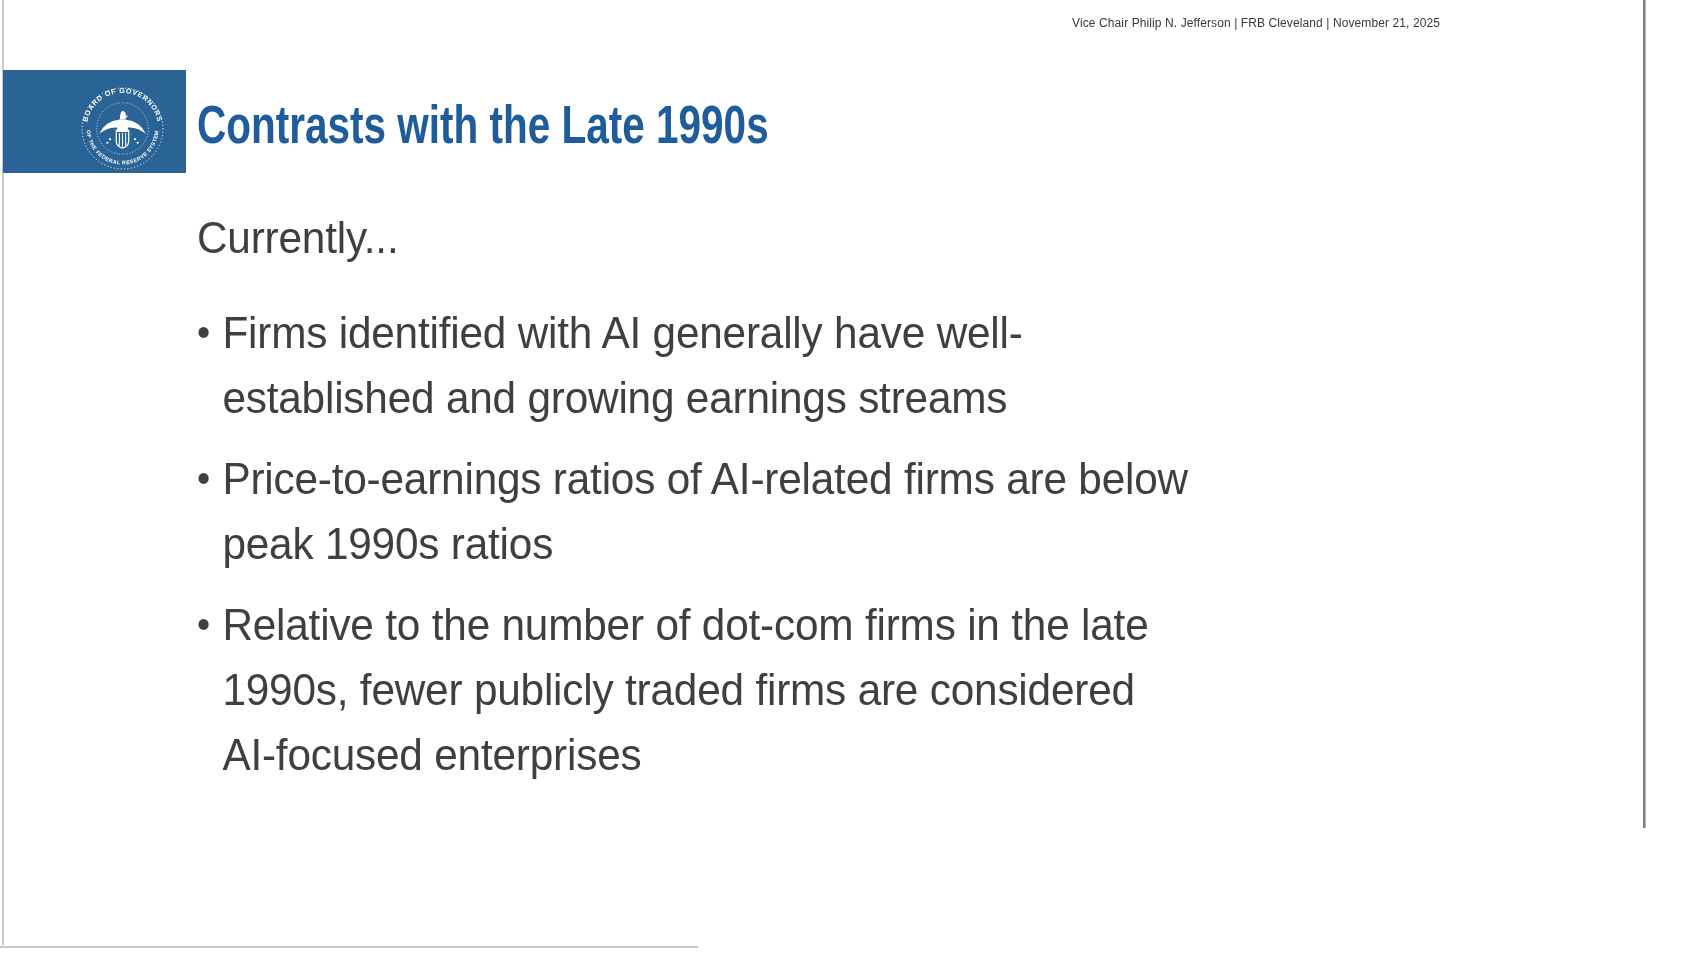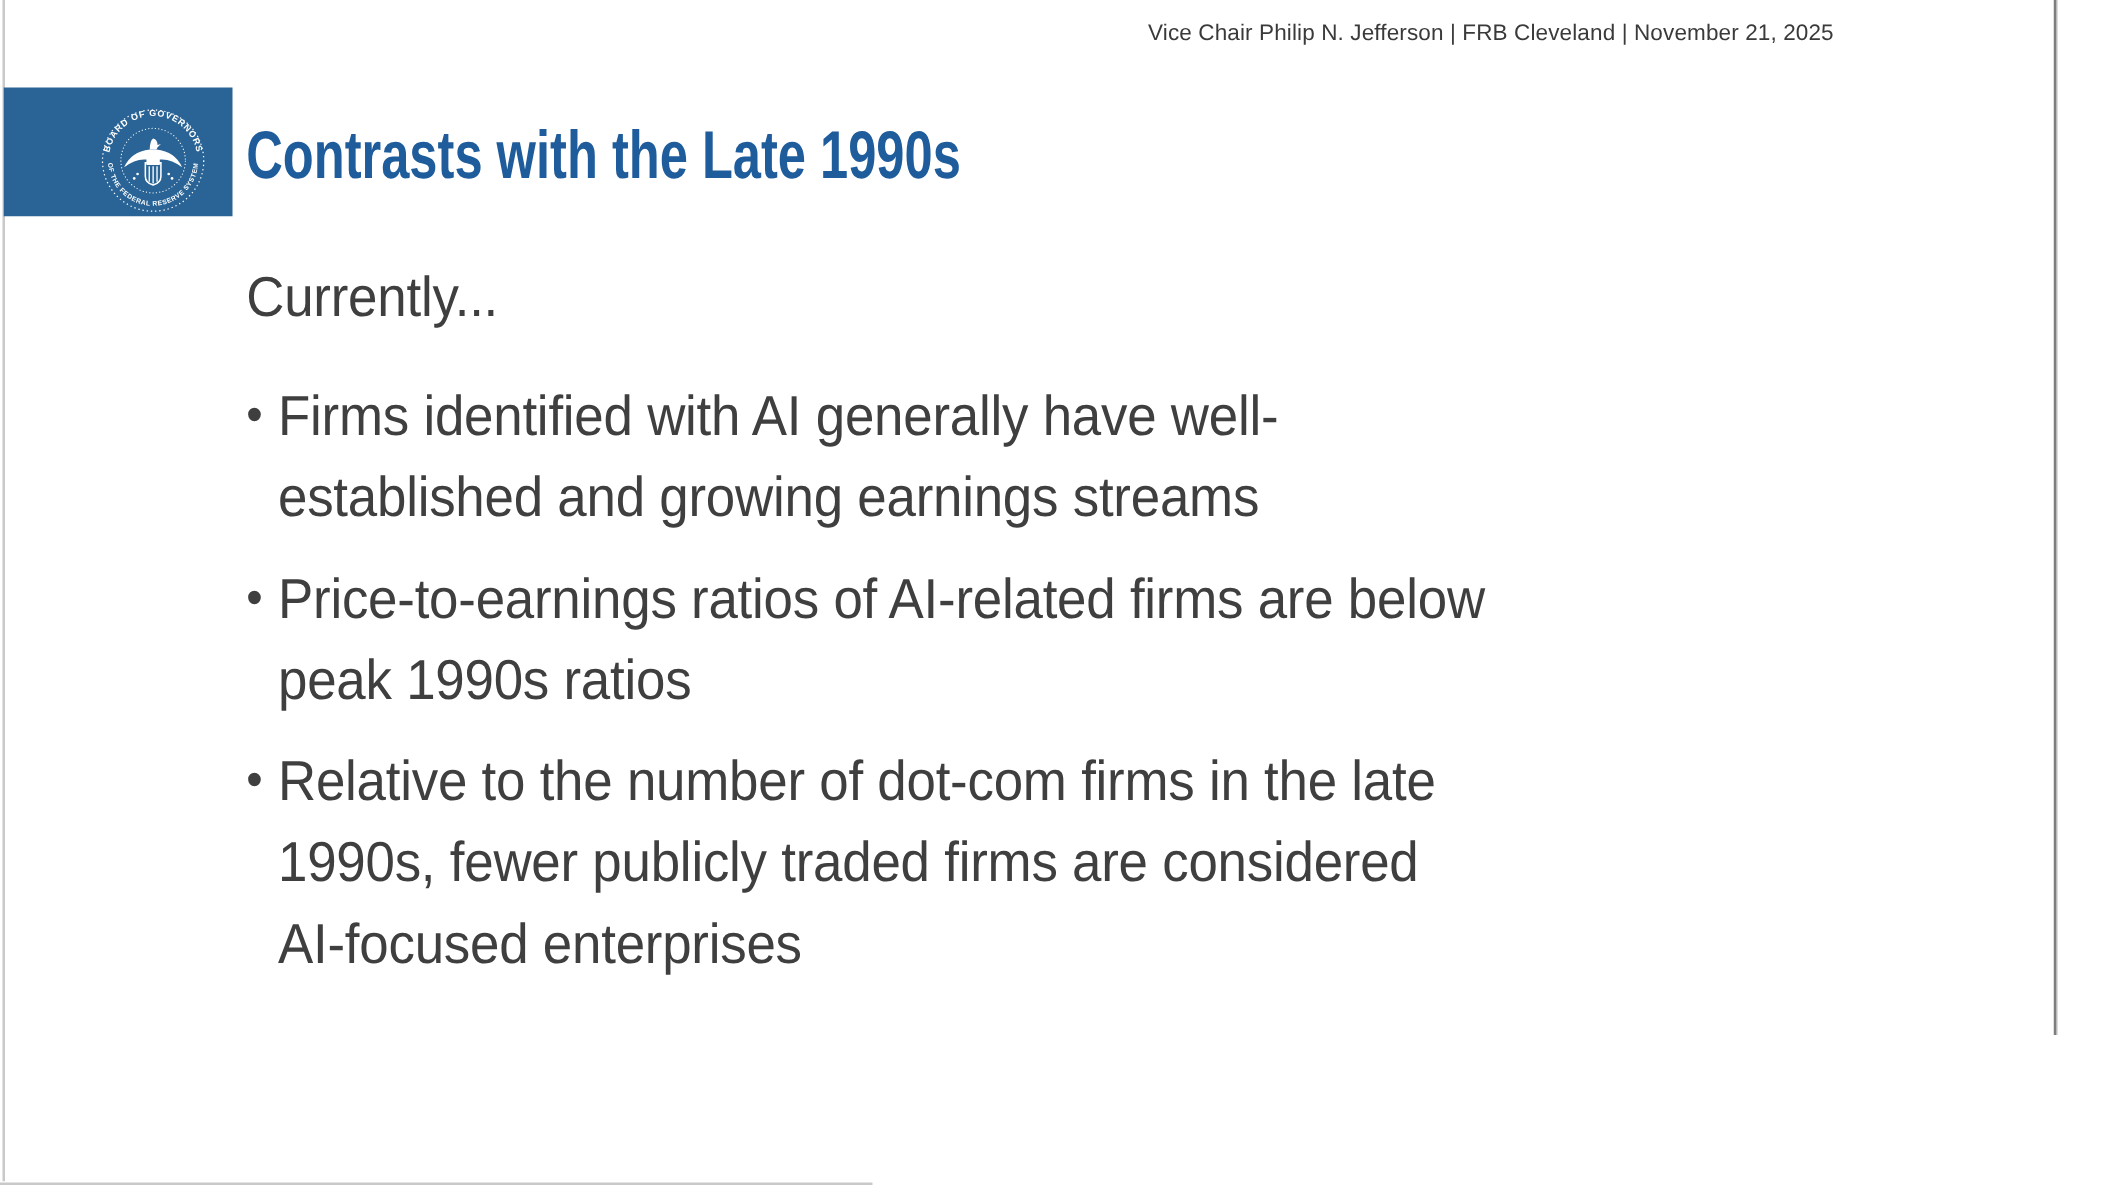--- a/index.html
+++ b/index.html
@@ -27,22 +27,22 @@
   .frame-bottom{
     position:absolute;left:0;top:946px;width:698px;height:2px;
     background:var(--frame-gray);
   }
   .page-edge-right{
     position:absolute;left:1643px;top:0;width:3px;height:828px;
     background:linear-gradient(to right, var(--page-edge-gray) 70%, #b9b9b9 70%);
   }
   
   .attribution{
-    position:absolute;top:16px;right:227px;
-    font-size:18px;line-height:1.2;
+    position:absolute;top:16px;right:254px;
+    font-size:12px;line-height:1.2;
     color:var(--header-text);
     letter-spacing:0.1px;
   }
   
   .logo-box{
     position:absolute;left:3px;top:70px;
     width:183px;height:103px;
     background:var(--logo-blue);
   }
   .logo-box svg{

